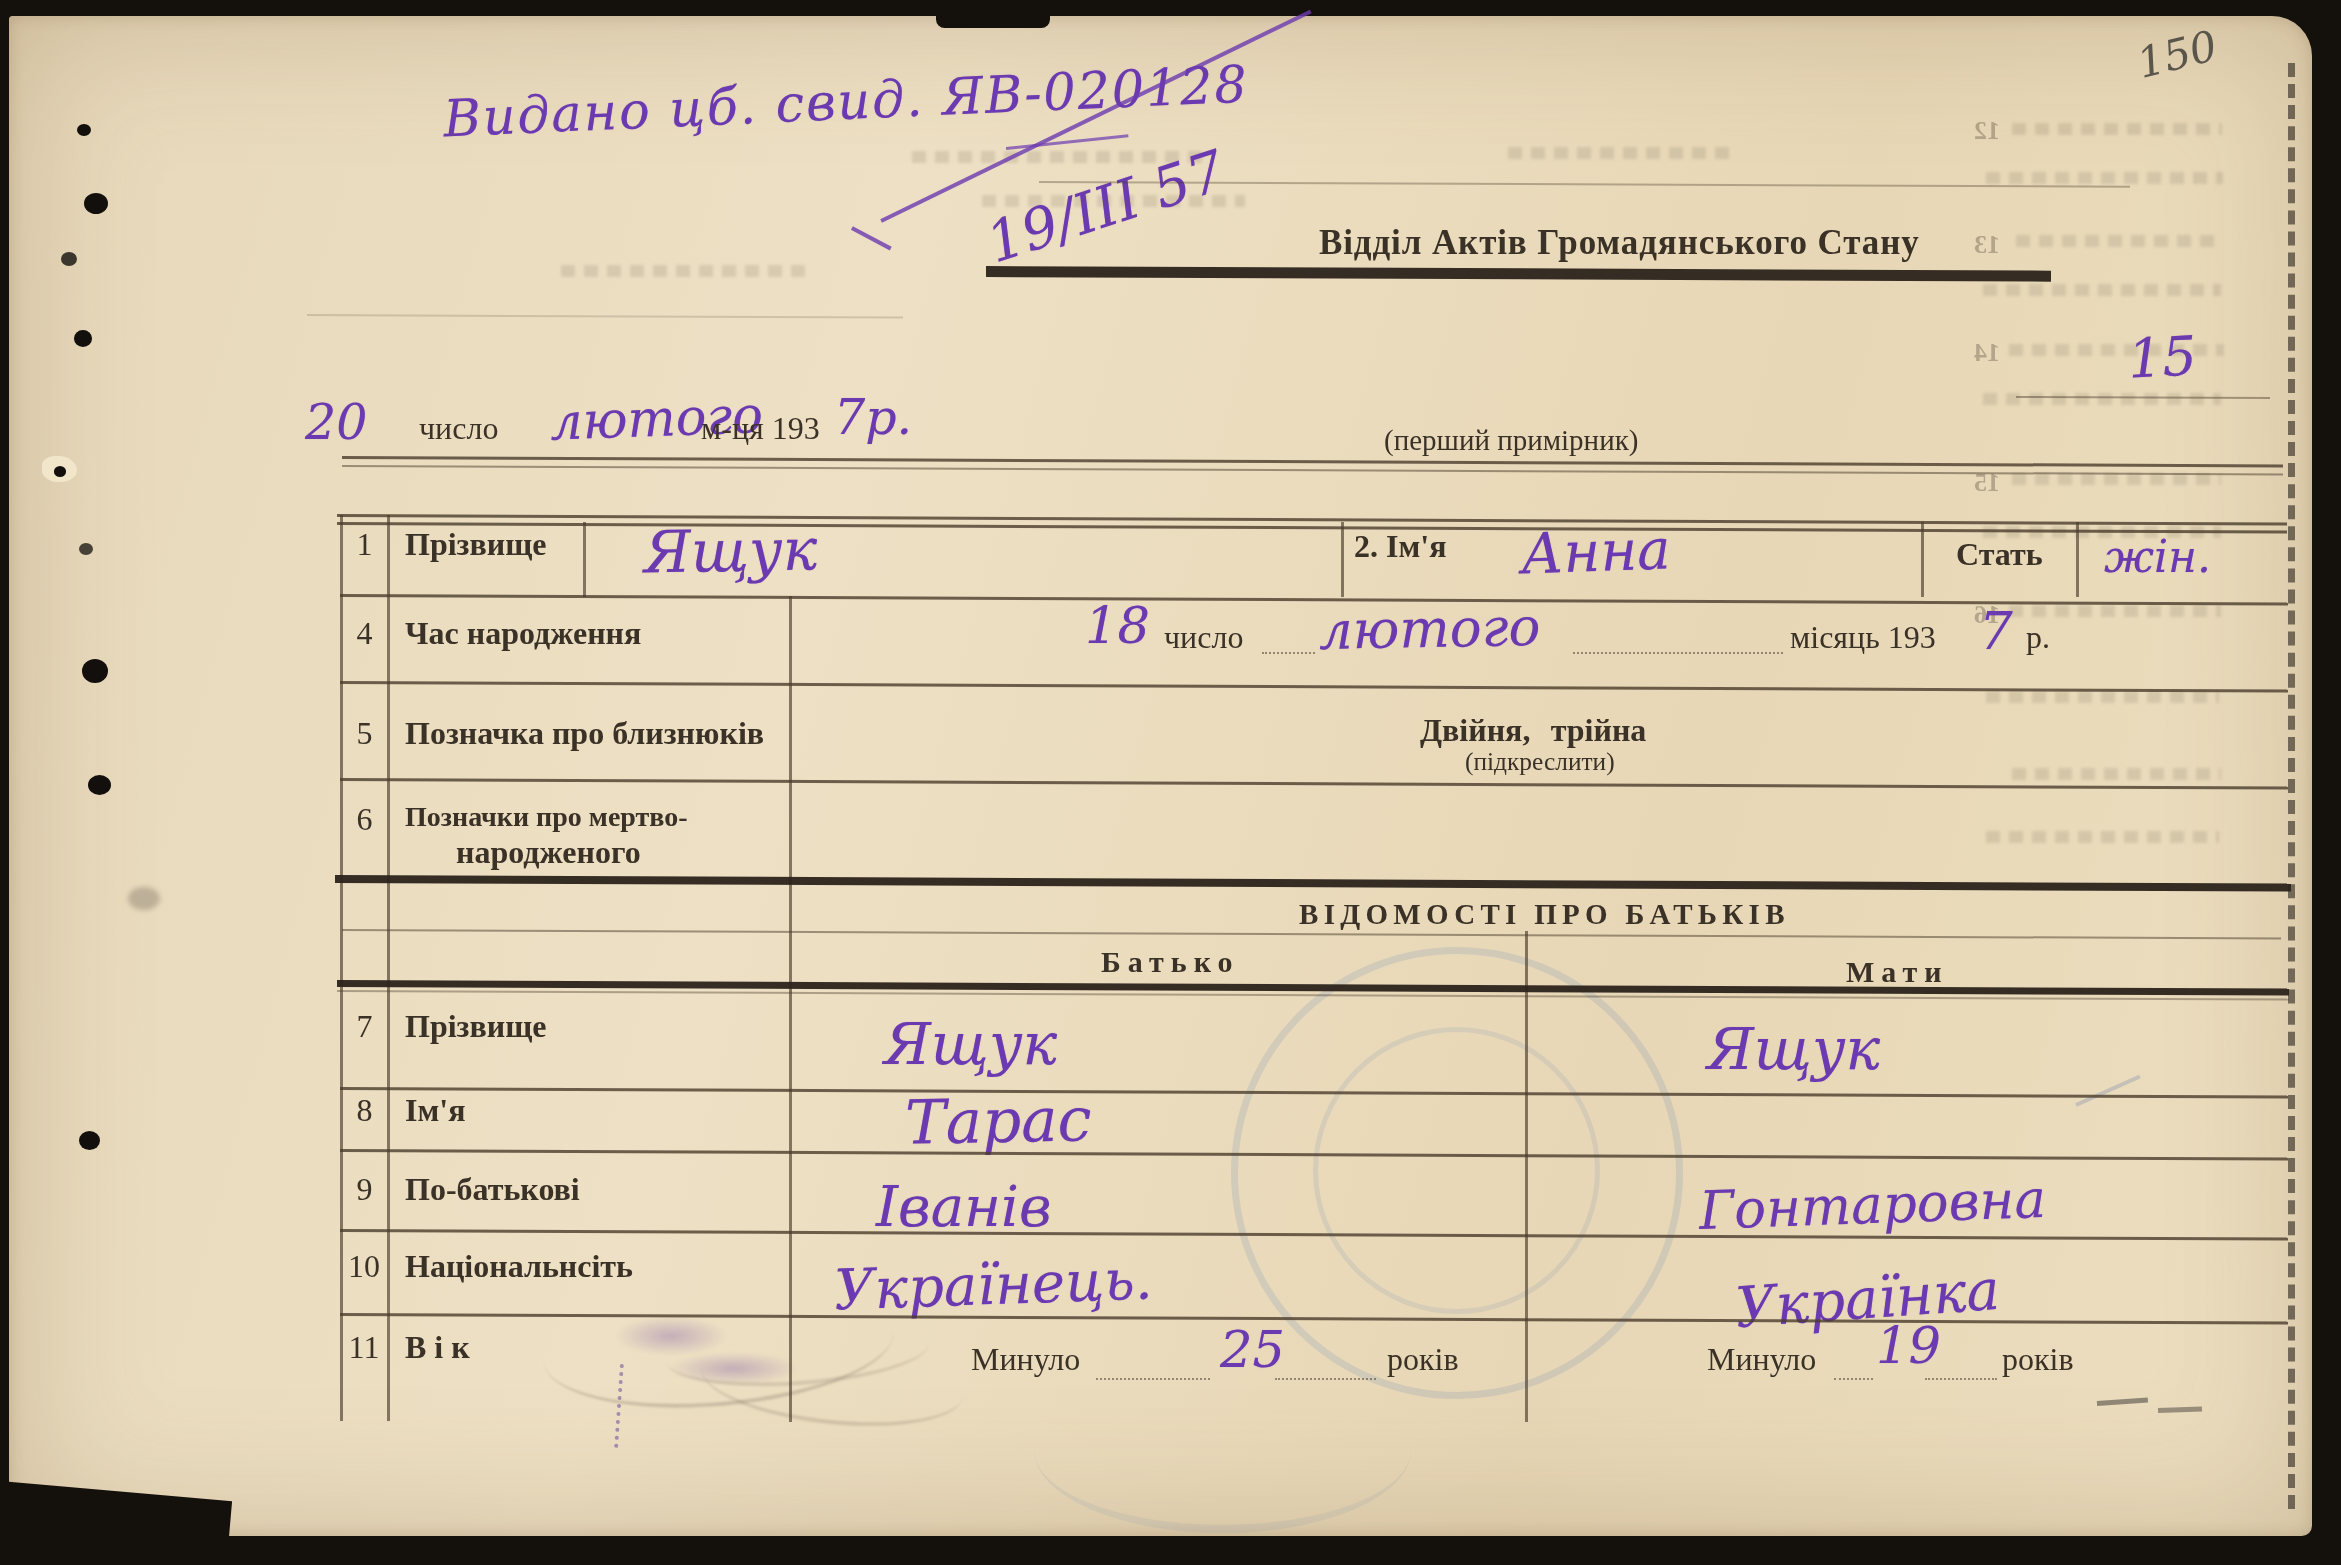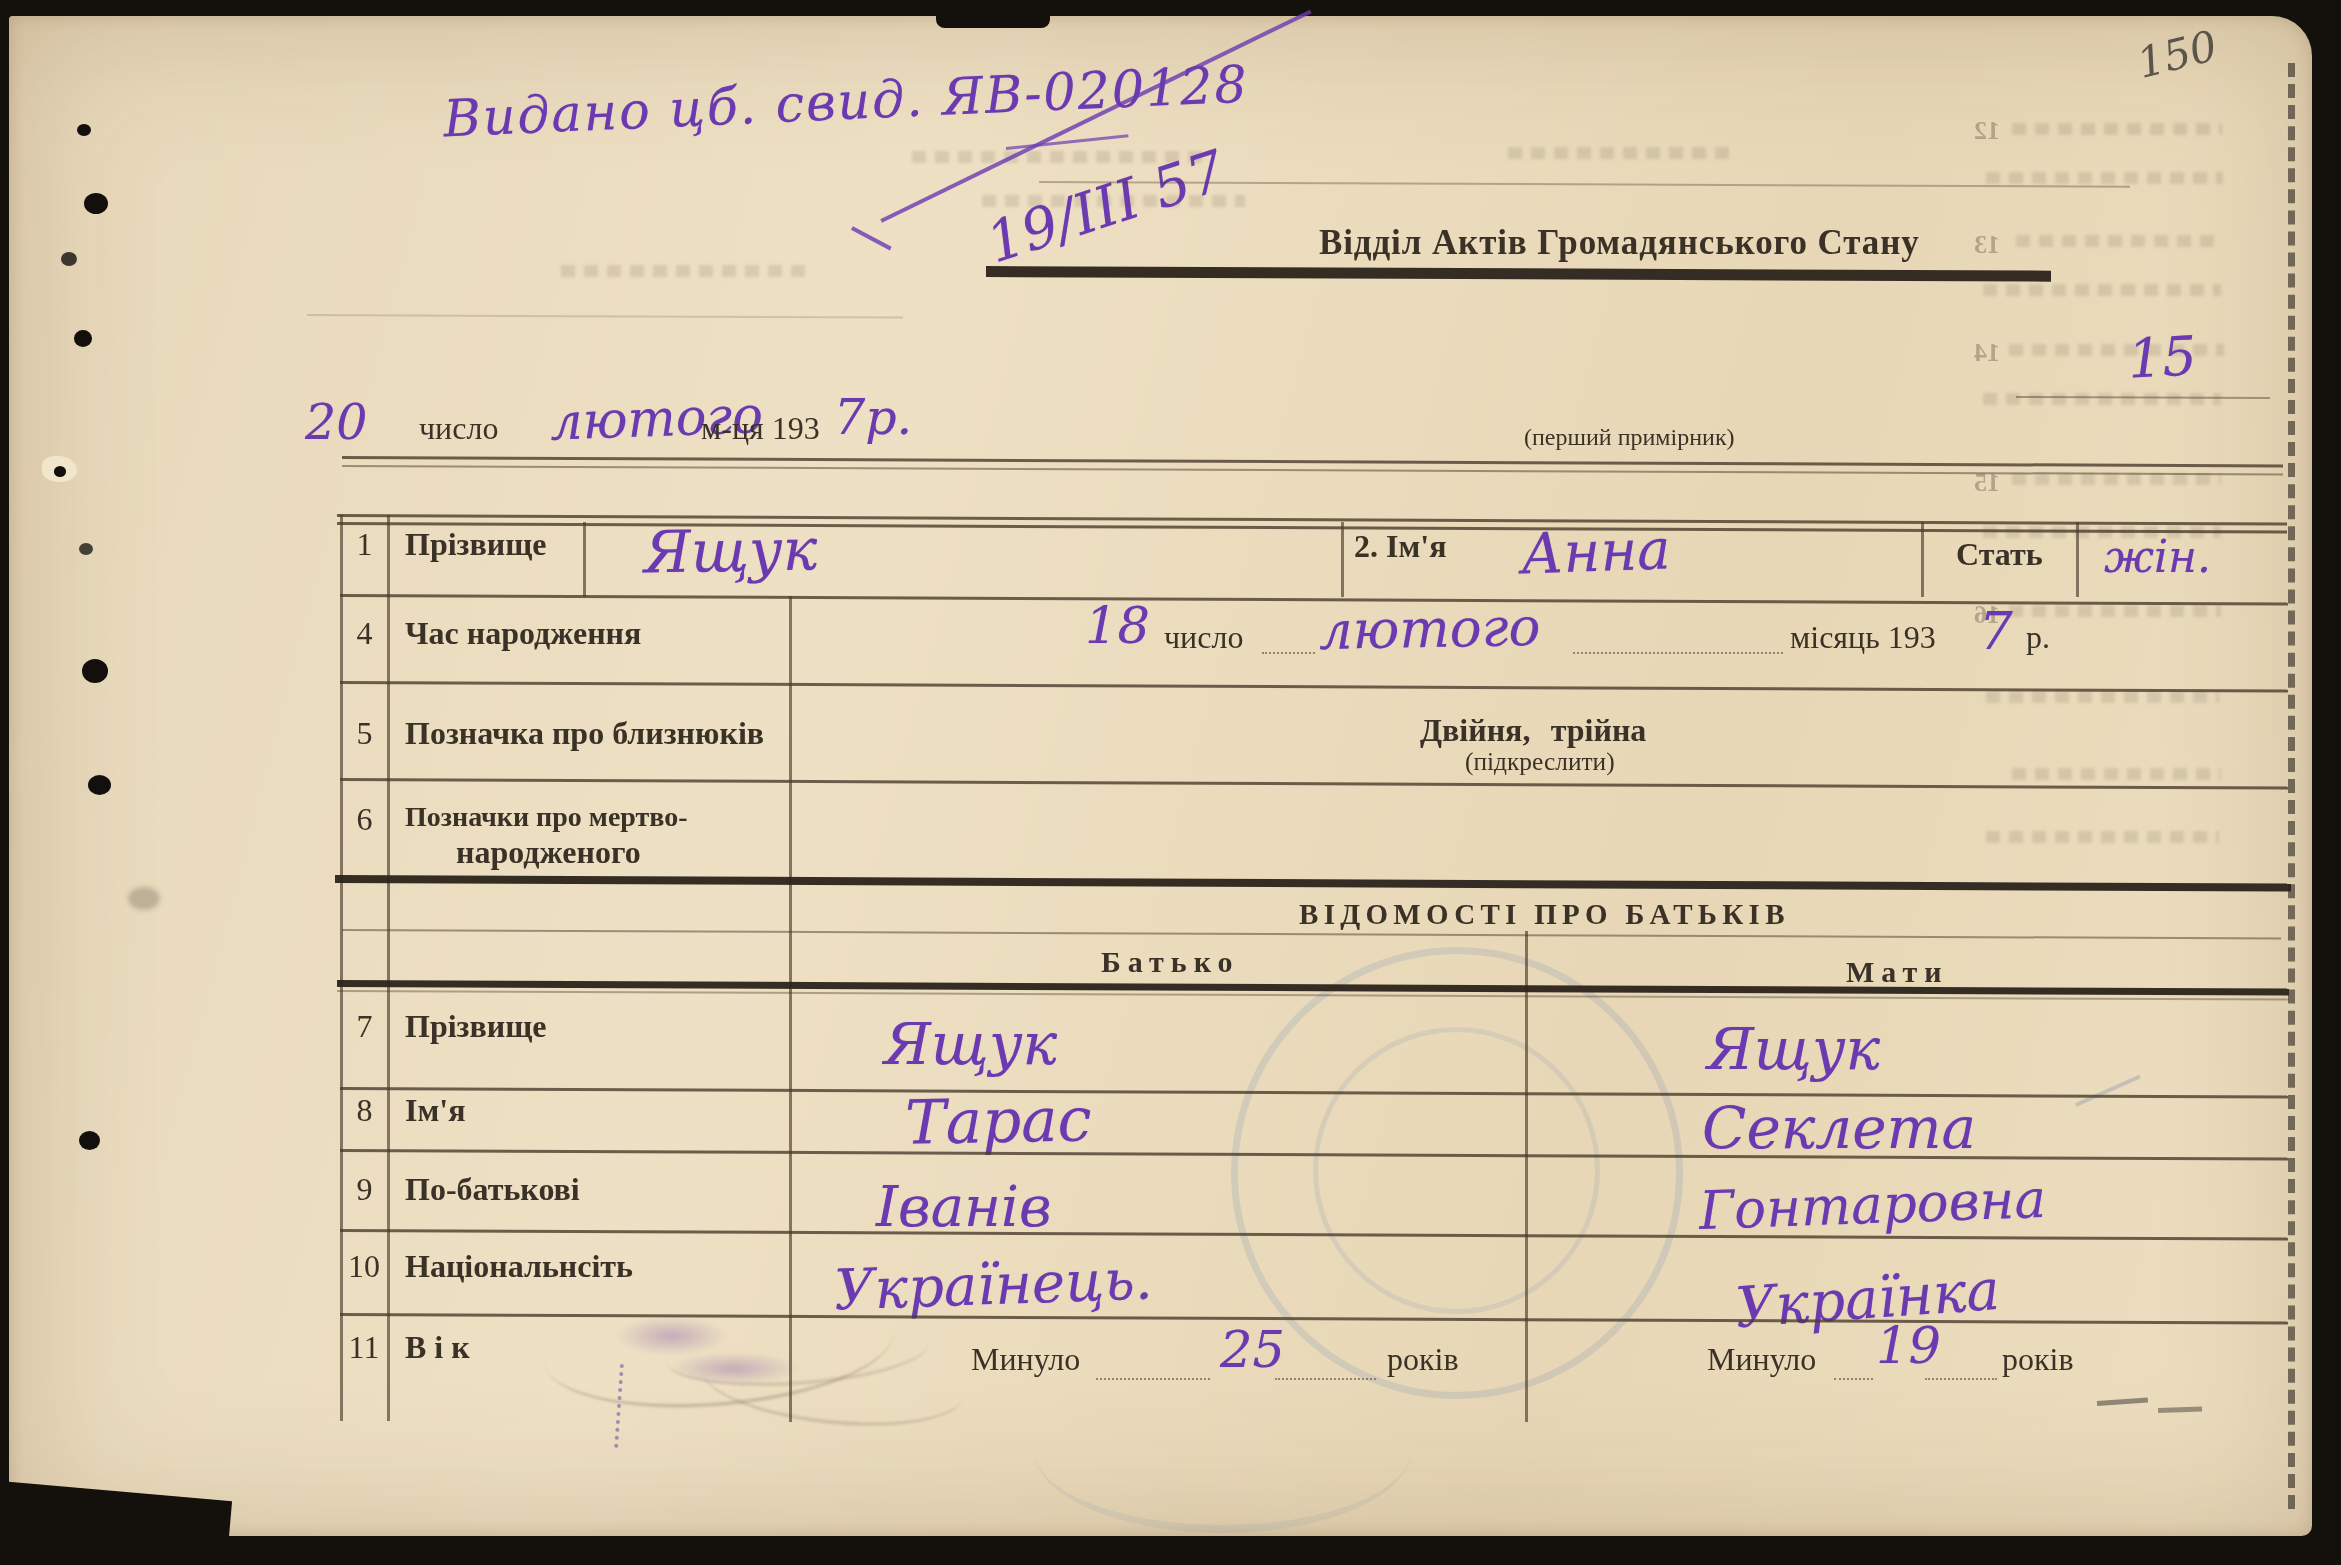--- a/index.html
+++ b/index.html
@@ -103,21 +103,21 @@
   <div class="hw" style="left:983px;top:174px;font-size:56px;transform:rotate(-18deg);">19/ІІІ 57</div>
   <div class="stroke" style="left:881px;top:219px;width:478px;height:3.5px;transform:rotate(-26deg);"></div>
   <div class="stroke" style="left:852px;top:226px;width:44px;height:3.5px;transform:rotate(28deg);"></div>
 
   <div class="hr hrthin" style="left:1039px;top:181px;width:1091px;opacity:.35;"></div>
   <div class="printed bold" style="left:1319px;top:223px;font-size:35px;letter-spacing:0.9px;">Відділ Актів Громадянського Стану</div>
   <div class="hrheavy" style="left:986px;top:266px;width:1065px;height:11.4px;"></div>
 
   <div class="hw" style="left:2128px;top:326px;font-size:54px;transform:rotate(-3deg);">15</div>
   <div class="hr hrthin" style="left:2016px;top:396px;width:254px;opacity:.45;"></div>
-  <div class="printed" style="left:1524px;top:424px;font-size:24px;">(перший примірник)</div>
+  <div class="printed" style="left:1384px;top:424px;font-size:29px;">(перший примірник)</div>
 
   <div class="hw" style="left:305px;top:394px;font-size:49px;">20</div>
   <div class="printed" style="left:419px;top:410px;font-size:32px;">число</div>
   <div class="hw" style="left:550px;top:389px;font-size:51px;transform:rotate(-2deg);">лютого</div>
   <div class="printed" style="left:701px;top:410px;font-size:32px;">м-ця 193</div>
   <div class="hw" style="left:834px;top:389px;font-size:49px;">7р.</div>
   <div class="hr" style="left:342px;top:456px;width:1941px;"></div>
   <div class="hr hrthin" style="left:342px;top:465px;width:1941px;"></div>
 
   <div class="hr" style="left:337px;top:514px;width:1950px;"></div>
@@ -173,21 +173,20 @@
 
   <div class="printed" style="left:347px;top:1008px;width:35px;text-align:center;font-size:32px;">7</div>
   <div class="printed bold" style="left:405px;top:1008px;font-size:32px;">Прізвище</div>
   <div class="hw" style="left:884px;top:1010px;font-size:58px;">Ящук</div>
   <div class="hw" style="left:1707px;top:1015px;font-size:58px;">Ящук</div>
   <div class="hr" style="left:340px;top:1087px;width:1948px;"></div>
 
   <div class="printed" style="left:347px;top:1092px;width:35px;text-align:center;font-size:32px;">8</div>
   <div class="printed bold" style="left:405px;top:1092px;font-size:32px;">Ім'я</div>
   <div class="hw" style="left:905px;top:1085px;font-size:61px;transform:rotate(-1deg);">Тарас</div>
-  <div class="hw" style="left:1702px;top:1094px;font-size:58px;">Секлета</div>
   <div class="hr" style="left:340px;top:1149px;width:1948px;"></div>
 
   <div class="printed" style="left:347px;top:1171px;width:35px;text-align:center;font-size:32px;">9</div>
   <div class="printed bold" style="left:405px;top:1171px;font-size:32px;">По-батькові</div>
   <div class="hw" style="left:876px;top:1174px;font-size:56px;">Іванів</div>
   <div class="hw" style="left:1699px;top:1174px;font-size:53px;transform:rotate(-2deg);">Гонтаровна</div>
   <div class="hr" style="left:340px;top:1229px;width:1948px;"></div>
 
   <div class="printed" style="left:342px;top:1248px;width:44px;text-align:center;font-size:32px;">10</div>
   <div class="printed bold" style="left:405px;top:1248px;font-size:32px;">Національнсіть</div>

